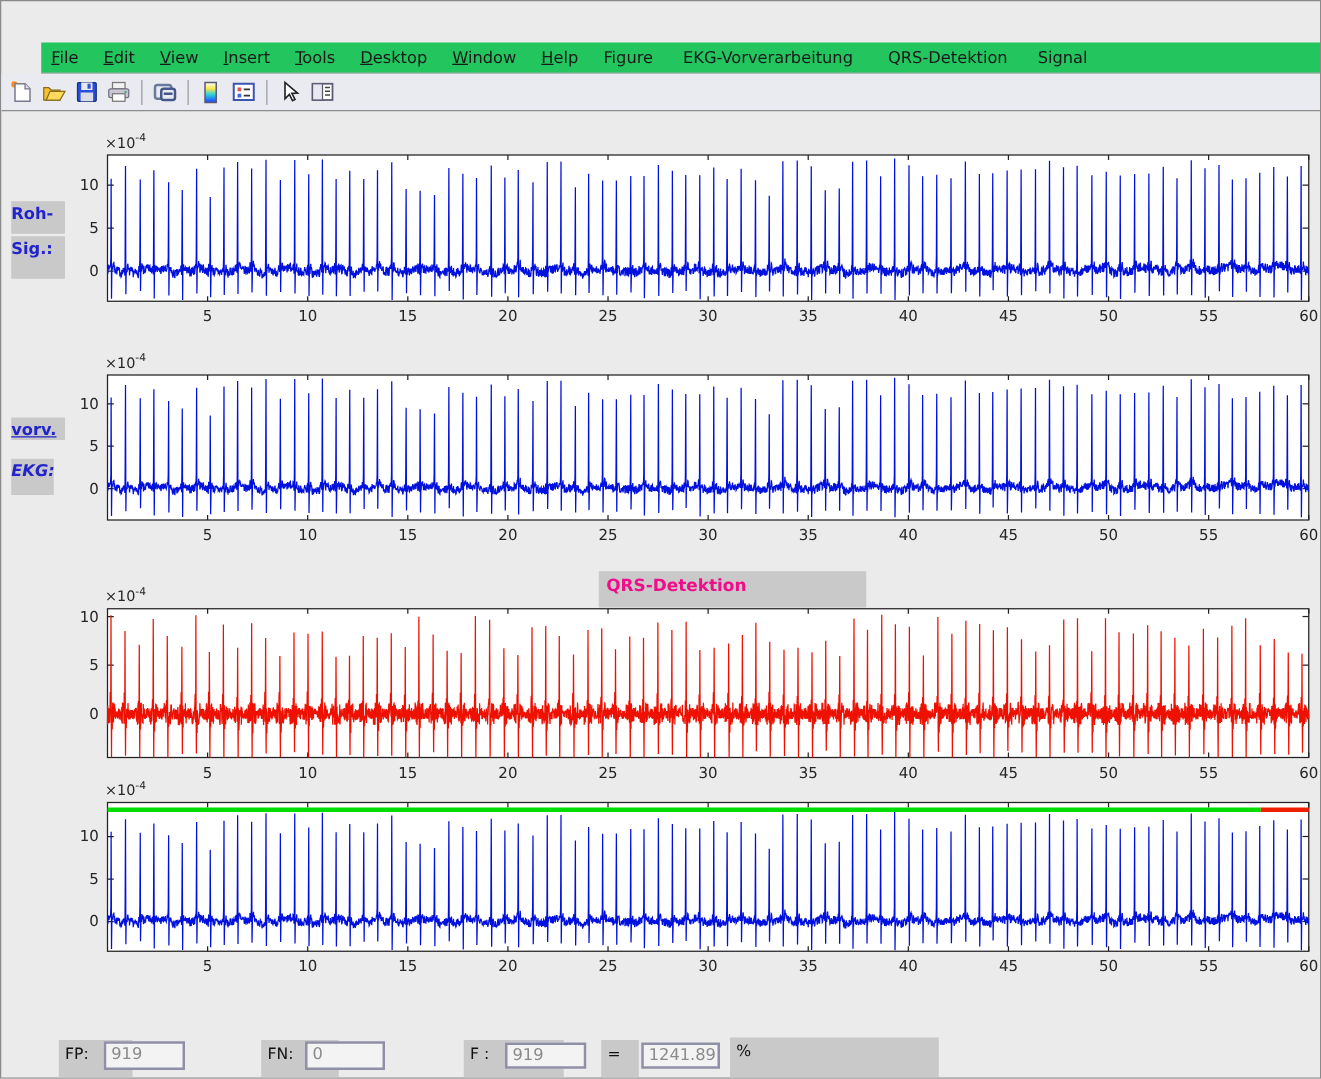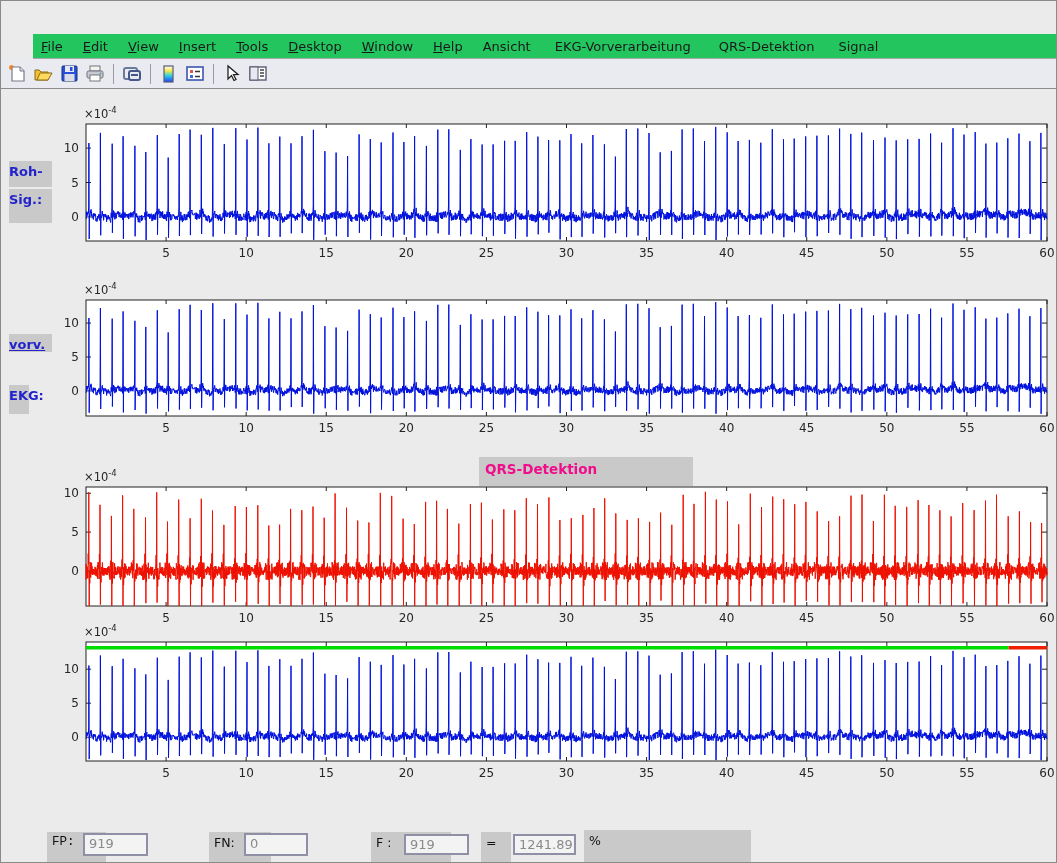--- a/index.html
+++ b/index.html
@@ -44,37 +44,37 @@
   
   .plots-svg{position:absolute; left:0; top:0; z-index:1;}
   .side-label{
     position:absolute; z-index:2; background:#c9c9c9;
     font-size:13px; font-weight:bold; color:#2323cc;
     padding:3px 0 0 0; box-sizing:border-box;
   }
   .lbl-roh {left:8px;  top:160px; width:43px; height:26px;}
   .lbl-sig {left:8px;  top:188px; width:43px; height:34px;}
   .lbl-vorv{left:8px;  top:333px; width:43px; height:18px;text-decoration:underline;}
-  .lbl-ekg {left:8px;  top:384px; width:20px; height:29px;}
+  .lbl-ekg {left:8px;  top:366px; width:34px; height:29px;font-style:italic;}
   .qrs-title{
     position:absolute; z-index:2; left:478px; top:456px; width:214px; height:29px;
     background:#c9c9c9; box-sizing:border-box; padding:4px 0 0 6px;
     font-size:13.5px; font-weight:bold; color:#f00d8a;
   }
   
   .stat-label{
     position:absolute; z-index:2; background:#c9c9c9; box-sizing:border-box;
     font-size:12.5px; color:#111; padding:3px 0 0 5px;
   }
   .stat-field{
     position:absolute; z-index:3; background:#f3f3f3;
     border:2px solid #8f8fa5; box-sizing:border-box;
     font-size:13px; color:#8a8a8a; padding:1px 8px 0 4px; overflow:hidden; white-space:nowrap;
   }
-  .fp-box {left:46px;  top:831px; width:59px;  height:32px;font-family:Liberation Mono, monospace;}
+  .fp-box {left:46px;  top:831px; width:59px;  height:32px;}
   .fp-fld {left:82px;  top:832px; width:65px;  height:23px;}
   .fn-box {left:208px; top:831px; width:62px;  height:36px;}
   .fn-fld {left:243px; top:832px; width:64px;  height:23px;}
   .f-box  {left:370px; top:831px; width:80px;  height:32px;}
   .f-fld  {left:403px; top:833px; width:65px;  height:21px;}
   .eq-box {left:480px; top:831px; width:30px;  height:32px;}
   .pct-fld{left:512px; top:833px; width:63px;  height:21px;}
   .pct-box{left:583px; top:829px; width:167px; height:34px;}
 </style>
 </head>
@@ -85,21 +85,21 @@
 
   <div class="menubar" id="menubar">
       <div class="menu-item"><span class="ul">F</span>ile</div>
       <div class="menu-item"><span class="ul">E</span>dit</div>
       <div class="menu-item"><span class="ul">V</span>iew</div>
       <div class="menu-item"><span class="ul">I</span>nsert</div>
       <div class="menu-item"><span class="ul">T</span>ools</div>
       <div class="menu-item"><span class="ul">D</span>esktop</div>
       <div class="menu-item"><span class="ul">W</span>indow</div>
       <div class="menu-item"><span class="ul">H</span>elp</div>
-      <div class="menu-item">Ansicht</div>
+      <div class="menu-item">Figure</div>
       <div class="menu-item wide">EKG-Vorverarbeitung</div>
       <div class="menu-item wide">QRS-Detektion</div>
       <div class="menu-item">Signal</div>
       <div class="menu-overflow">›</div>
     </div>
 
   <div class="toolbar">
     <div class="tool-btn">
       <svg width="19" height="19">
         <circle cx="3.5" cy="3.5" r="2.5" fill="#ff8c1a"></circle>

